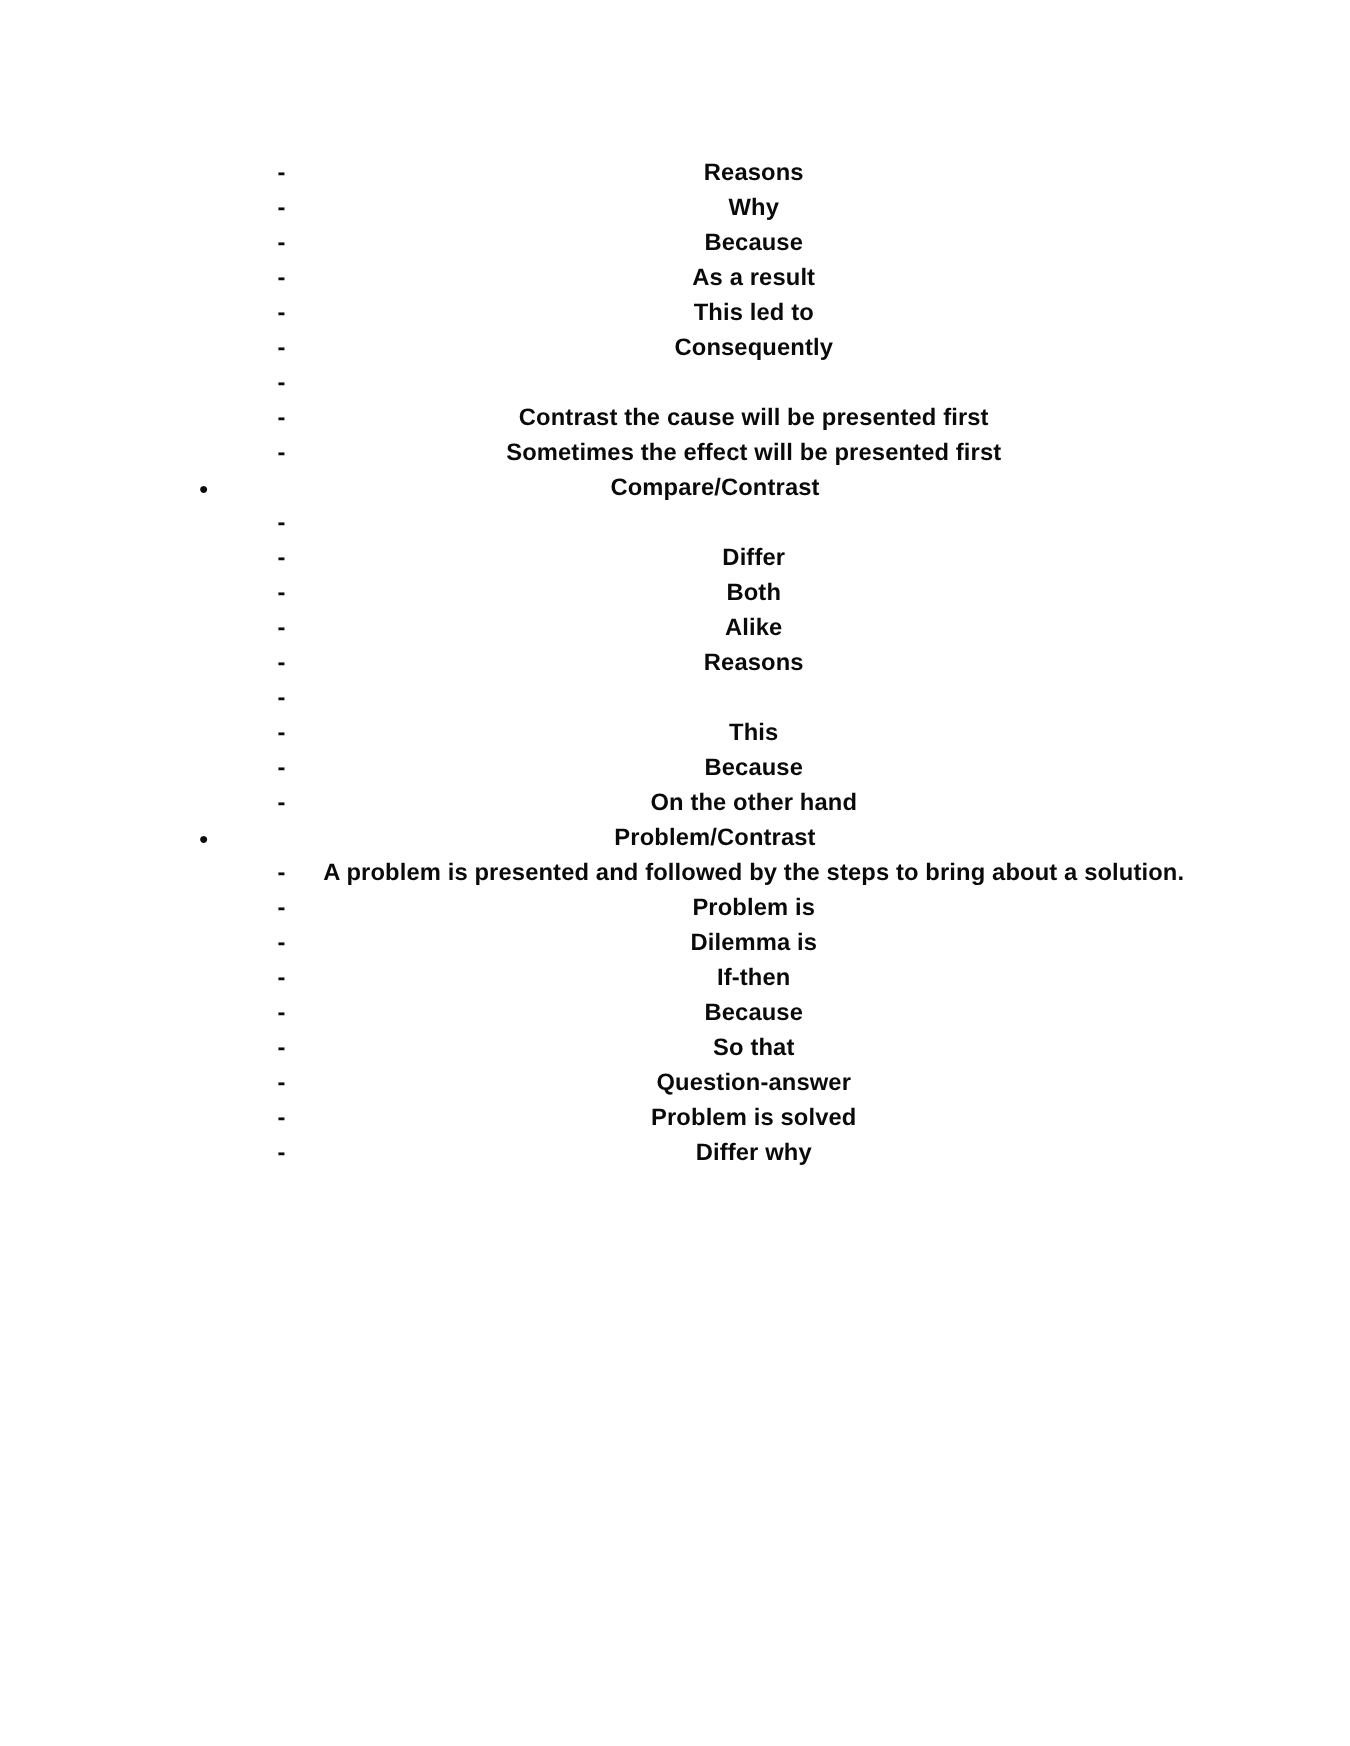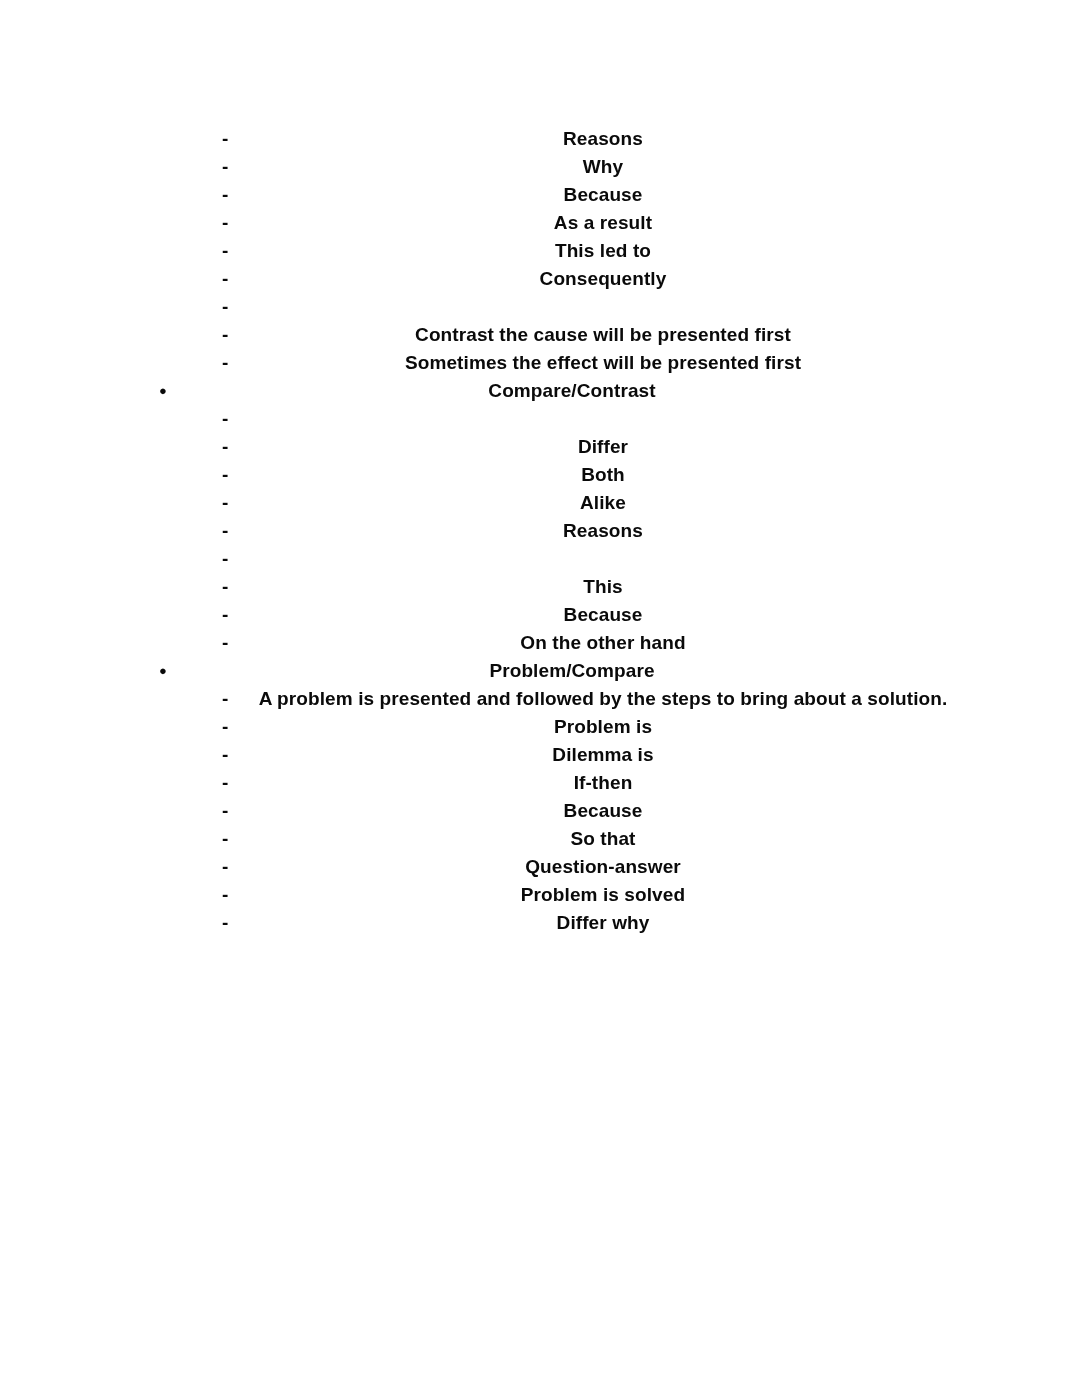--- a/index.html
+++ b/index.html
@@ -126,21 +126,21 @@
       <div class="row lvl2">
         <span class="marker dash">-</span>
         <span class="txt">Because</span>
       </div>
       <div class="row lvl2">
         <span class="marker dash">-</span>
         <span class="txt">On the other hand</span>
       </div>
       <div class="row lvl1">
         <span class="marker bullet">●</span>
-        <span class="txt">Problem/Compare</span>
+        <span class="txt">Problem/Contrast</span>
       </div>
       <div class="row lvl2">
         <span class="marker dash">-</span>
         <span class="txt">A problem is presented and followed by the steps to bring about a solution.</span>
       </div>
       <div class="row lvl2">
         <span class="marker dash">-</span>
         <span class="txt">Problem is</span>
       </div>
       <div class="row lvl2">

